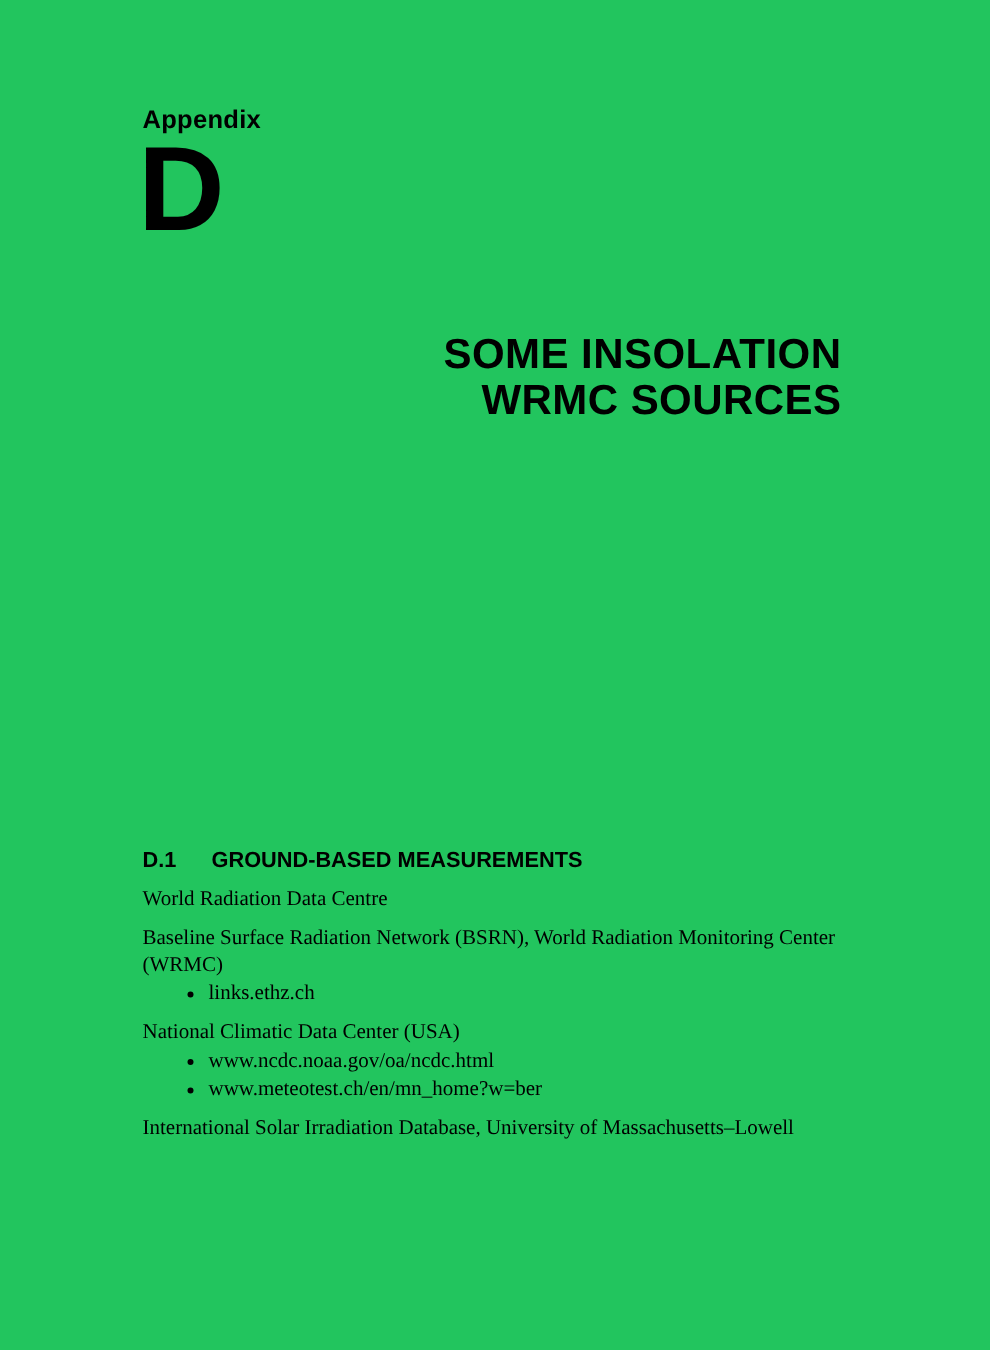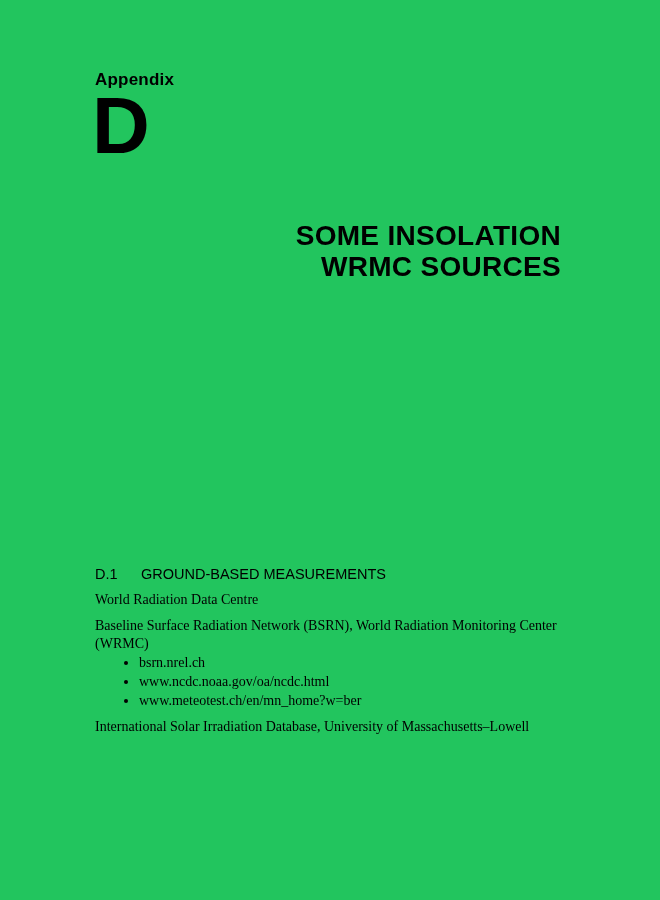--- a/index.html
+++ b/index.html
@@ -52,21 +52,21 @@
   }
   .web-note .italic { font-style: italic; }
   .section {
     position: absolute;
     left: 95px;
     top: 566px;
     width: 473px;
   }
   .section-heading {
     font-family: "Liberation Sans", sans-serif;
-    font-weight: normal;
+    font-weight: bold;
     font-size: 14.5px;
     line-height: 17px;
     margin-bottom: 4px;
   }
   .section-number {
     display: inline-block;
     width: 46px;
   }
   .entry-text {
     font-size: 14px;
@@ -99,22 +99,23 @@
 
 
   <div class="section">
     <h2 class="section-heading">
       <span class="section-number">D.1</span><span>GROUND-BASED MEASUREMENTS</span>
     </h2>
     <div id="entries">
         <p class="entry-text">World Radiation Data Centre</p>
         <p class="entry-text">Baseline Surface Radiation Network (BSRN), World Radiation Monitoring Center (WRMC)</p>
         <ul class="entry-bullets">
-          <li>bsrn.nrel.ch</li>
+          <li>links.ethz.ch</li>
         </ul>
+        <p class="entry-text">National Climatic Data Center (USA)</p>
         <ul class="entry-bullets">
           <li>www.ncdc.noaa.gov/oa/ncdc.html</li>
         </ul>
         <ul class="entry-bullets">
           <li>www.meteotest.ch/en/mn_home?w=ber</li>
         </ul>
         <p class="entry-text">International Solar Irradiation Database, University of Massachusetts–Lowell</p>
       </div>
   </div>
 

